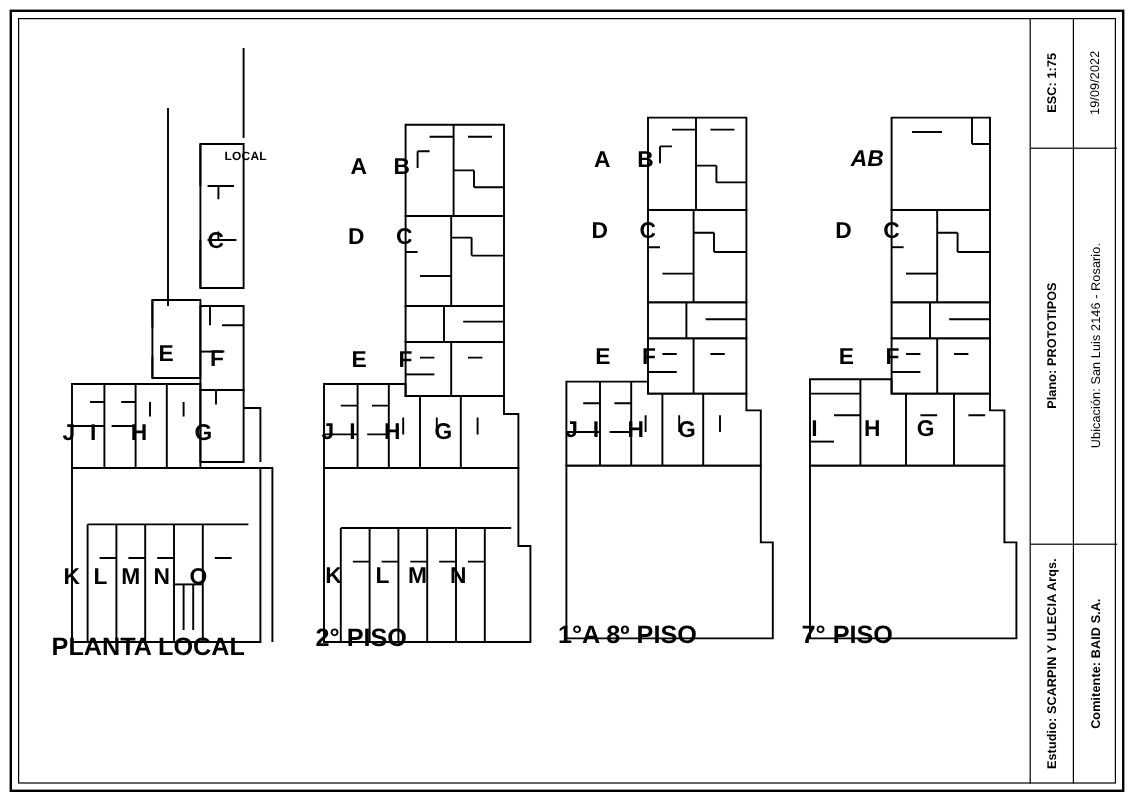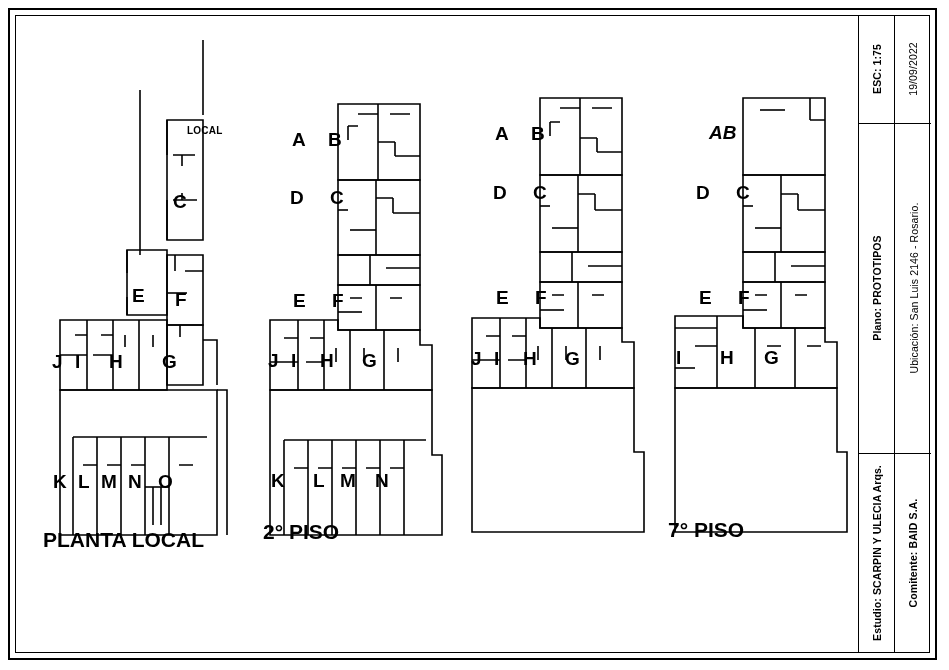--- a/index.html
+++ b/index.html
@@ -261,20 +261,21 @@
     <span class="unit" style="left:516px;top:109px;">B</span>
     <span class="unit" style="left:478px;top:168px;">D</span>
     <span class="unit" style="left:518px;top:168px;">C</span>
     <span class="unit" style="left:481px;top:273px;">E</span>
     <span class="unit" style="left:520px;top:273px;">F</span>
     <span class="unit" style="left:456px;top:334px;">J</span>
     <span class="unit" style="left:479px;top:334px;">I</span>
     <span class="unit" style="left:508px;top:334px;">H</span>
     <span class="unit" style="left:550px;top:334px;">G</span>
 
+    <span class="plan-title" style="left:450px;top:503px;font-size:21px;">1°A 8º PISO</span>
 
     <svg width="230" height="500" viewBox="0 0 230 500" style="position:absolute;left:640px;top:65px;">
       <g fill="none" stroke="#000" stroke-width="1.6">
 
         <path d="M88 18 L170 18 L170 95 L88 95 Z"></path>
         <path d="M155 18 L155 40 M155 40 L170 40"></path>
         <path d="M105 30 L130 30"></path>
         <path d="M88 95 L170 95 L170 172 L88 172 Z"></path>
         <path d="M126 95 L126 172"></path>
         <path d="M126 114 L143 114 M143 114 L143 130 M143 130 L170 130"></path>

